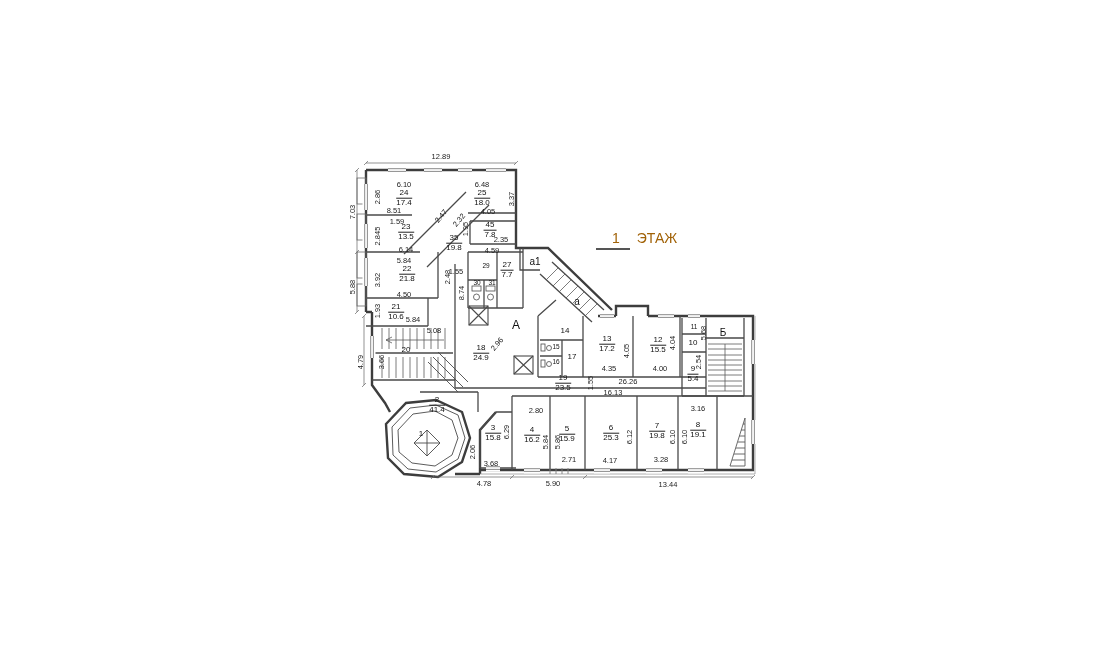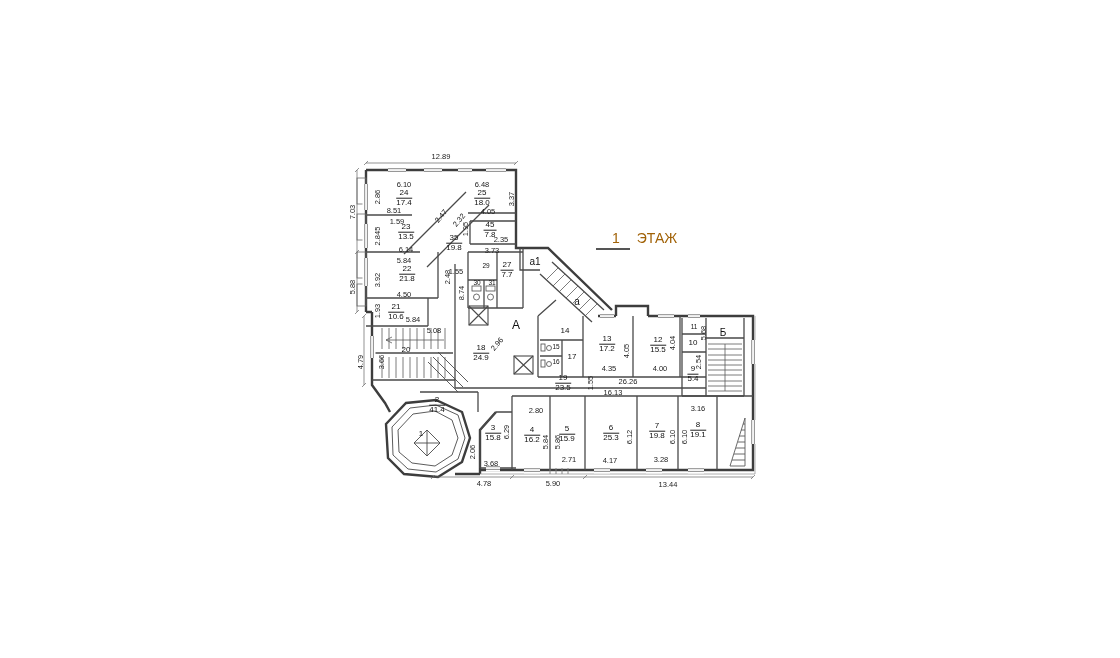--- a/index.html
+++ b/index.html
@@ -284,21 +284,21 @@
 <div class="dim" style="left:482px;top:184px">6.48</div>
 <div class="dim v" style="left:511px;top:199px">3.37</div>
 <div class="dim" style="left:488px;top:211px">4.05</div>
 <div class="dim" style="left:397px;top:221px">1.59</div>
 <div class="dim v" style="left:377px;top:236px">2.845</div>
 <div class="dim" style="left:406px;top:249px">6.14</div>
 <div class="dim dg" style="left:441px;top:216px">2.47</div>
 <div class="dim dg" style="left:459px;top:220px">2.32</div>
 <div class="dim v" style="left:465px;top:229px">1.95</div>
 <div class="dim" style="left:501px;top:239px">2.35</div>
-<div class="dim" style="left:492px;top:250px">3.73</div>
+<div class="dim" style="left:492px;top:250px">4.59</div>
 <div class="dim" style="left:404px;top:260px">5.84</div>
 <div class="dim v" style="left:377px;top:280px">3.92</div>
 <div class="dim v" style="left:447px;top:277px">2.48</div>
 <div class="dim" style="left:404px;top:294px">4.50</div>
 <div class="dim" style="left:456px;top:271px">1.55</div>
 <div class="dim v" style="left:461px;top:293px">8.74</div>
 <div class="dim v" style="left:377px;top:311px">1.93</div>
 <div class="dim" style="left:413px;top:319px">5.84</div>
 <div class="dim" style="left:434px;top:330px">5.08</div>
 <div class="dim v" style="left:381px;top:362px">3.66</div>

